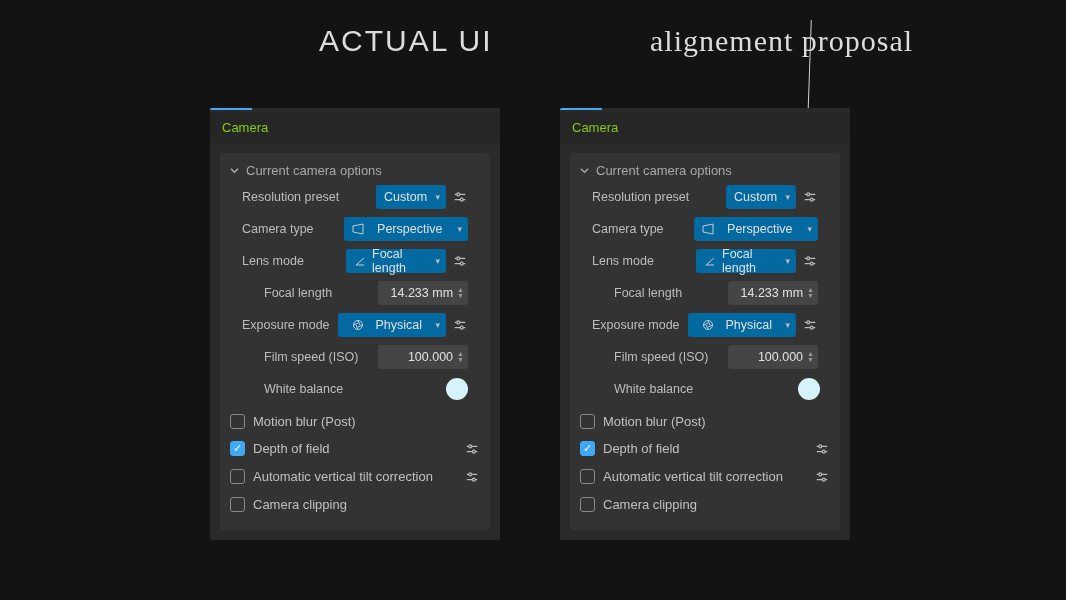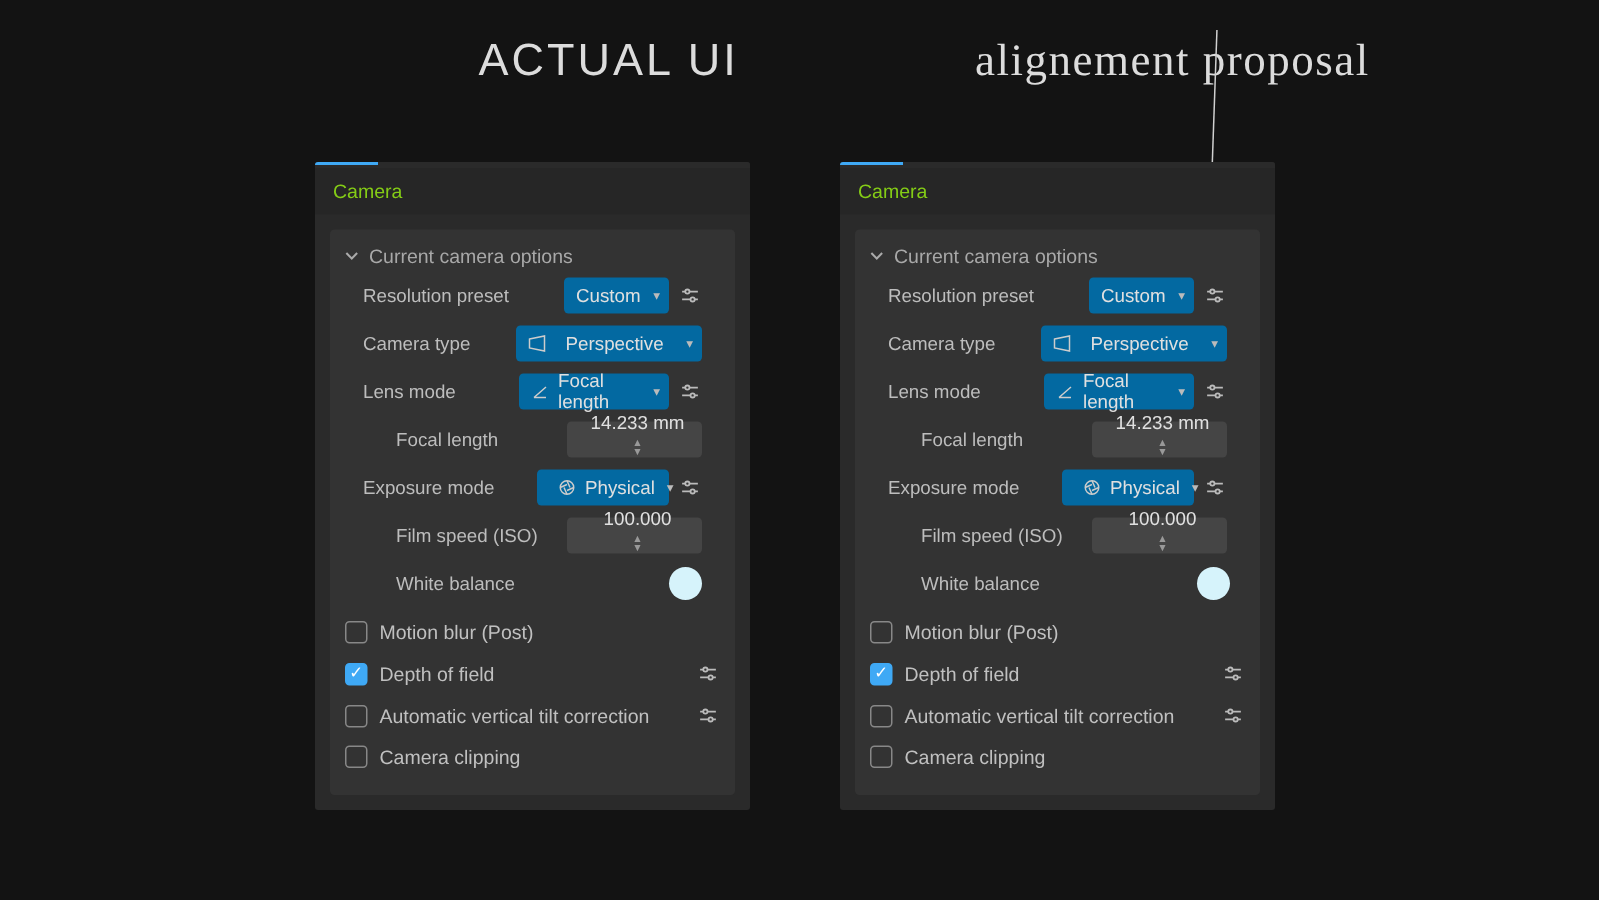--- a/index.html
+++ b/index.html
@@ -98,34 +98,33 @@
     font-size: 12.5px;
     cursor: pointer;
     min-width: 64px;
     justify-content: space-between;
   }
   .dropdown .dd-icon { display: flex; align-items: center; }
   .dropdown .dd-arrow { font-size: 9px; color: #bbb; margin-left: 2px; }
   .dd-custom { width: 70px; }
   .dd-persp { width: 124px; }
   .dd-focal { width: 100px; }
-  .dd-phys { width: 88px; padding-left: 14px; }
+  .dd-phys { width: 108px; padding-left: 14px; }
   .spinner {
     background: #454545;
     border-radius: 3px;
     height: 24px;
     display: flex;
     align-items: center;
     padding: 0 4px 0 8px;
     color: #e0e0e0;
     font-size: 12.5px;
     min-width: 90px;
     justify-content: flex-end;
     gap: 4px;
-    flex-direction: column;
   }
   .spin-arrows {
     display: flex;
     flex-direction: column;
     line-height: 6px;
     font-size: 7px;
     color: #999;
     cursor: pointer;
   }
   .sliders-icon {
@@ -137,21 +136,21 @@
   }
   .sliders-icon svg { stroke: #bbb; }
   .color-swatch {
     width: 22px; height: 22px;
     border-radius: 50%;
     background: #d6f3fb;
     cursor: pointer;
   }
   .check-row {
     display: flex;
-    align-items: flex-end;
+    align-items: flex-start;
     gap: 8px;
     padding: 6px 0;
   }
   .checkbox {
     width: 15px; height: 15px;
     border: 1.5px solid #888;
     border-radius: 3px;
     display: flex;
     align-items: center;
     justify-content: center;

